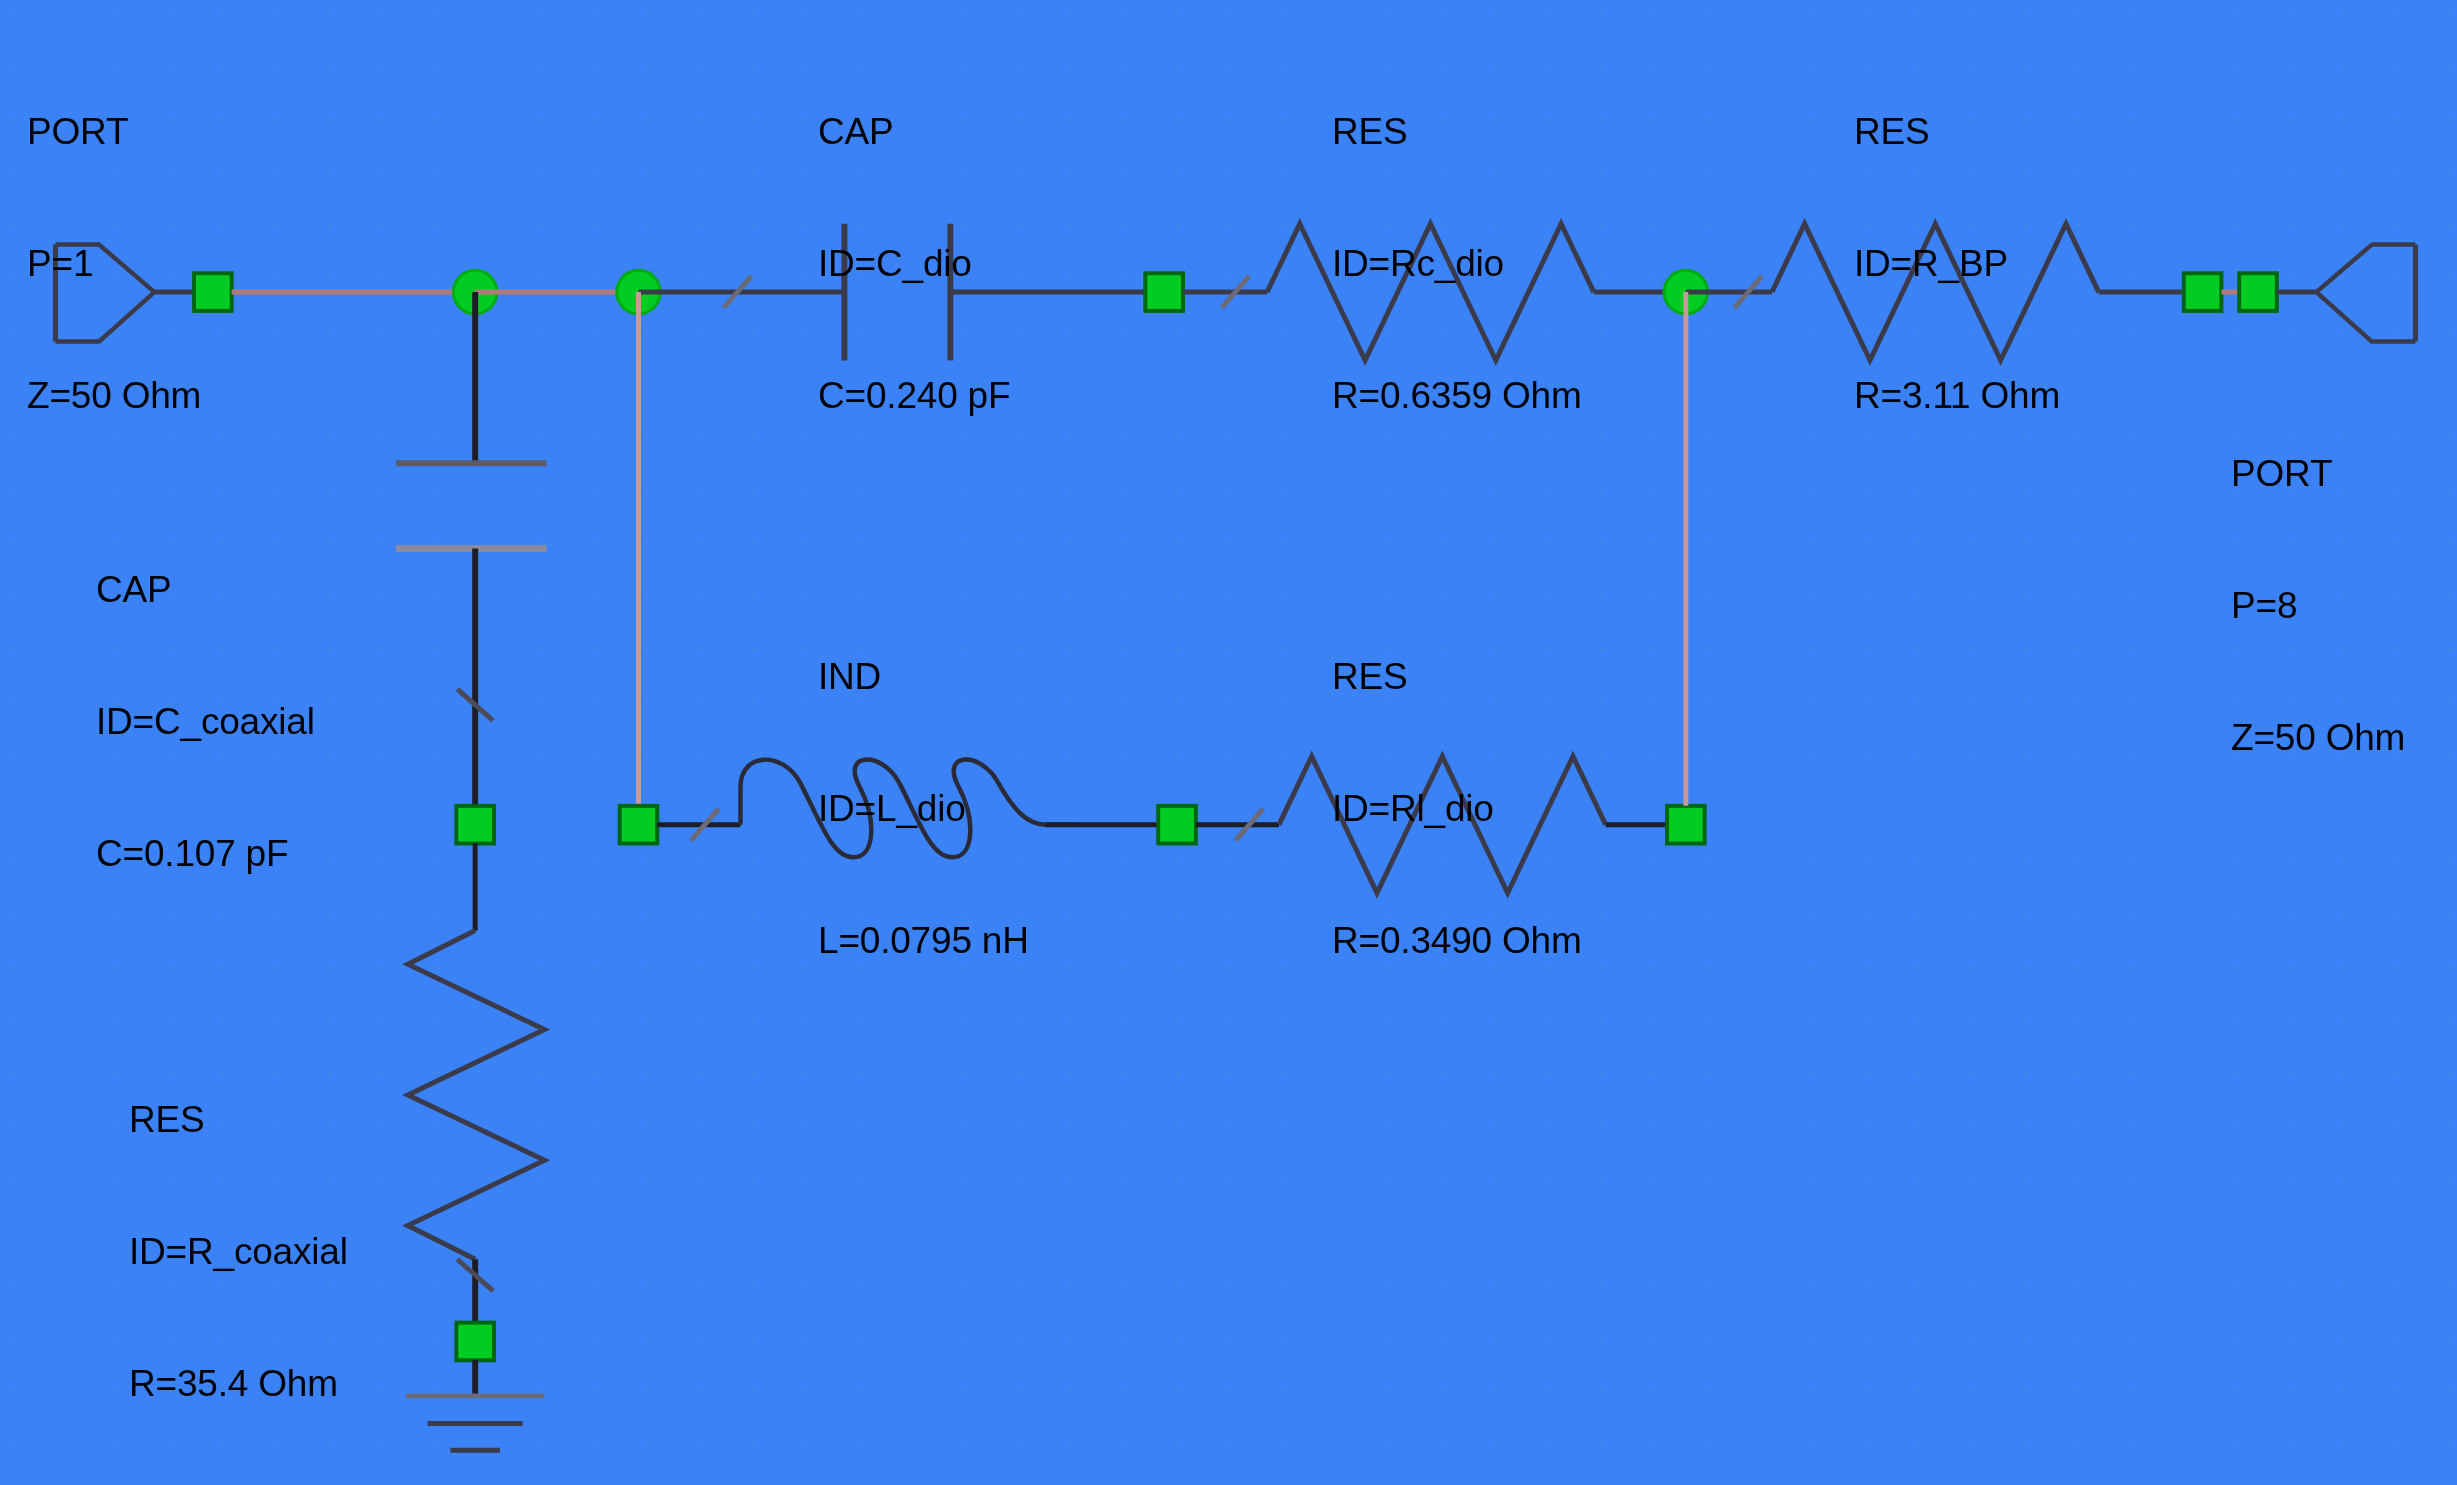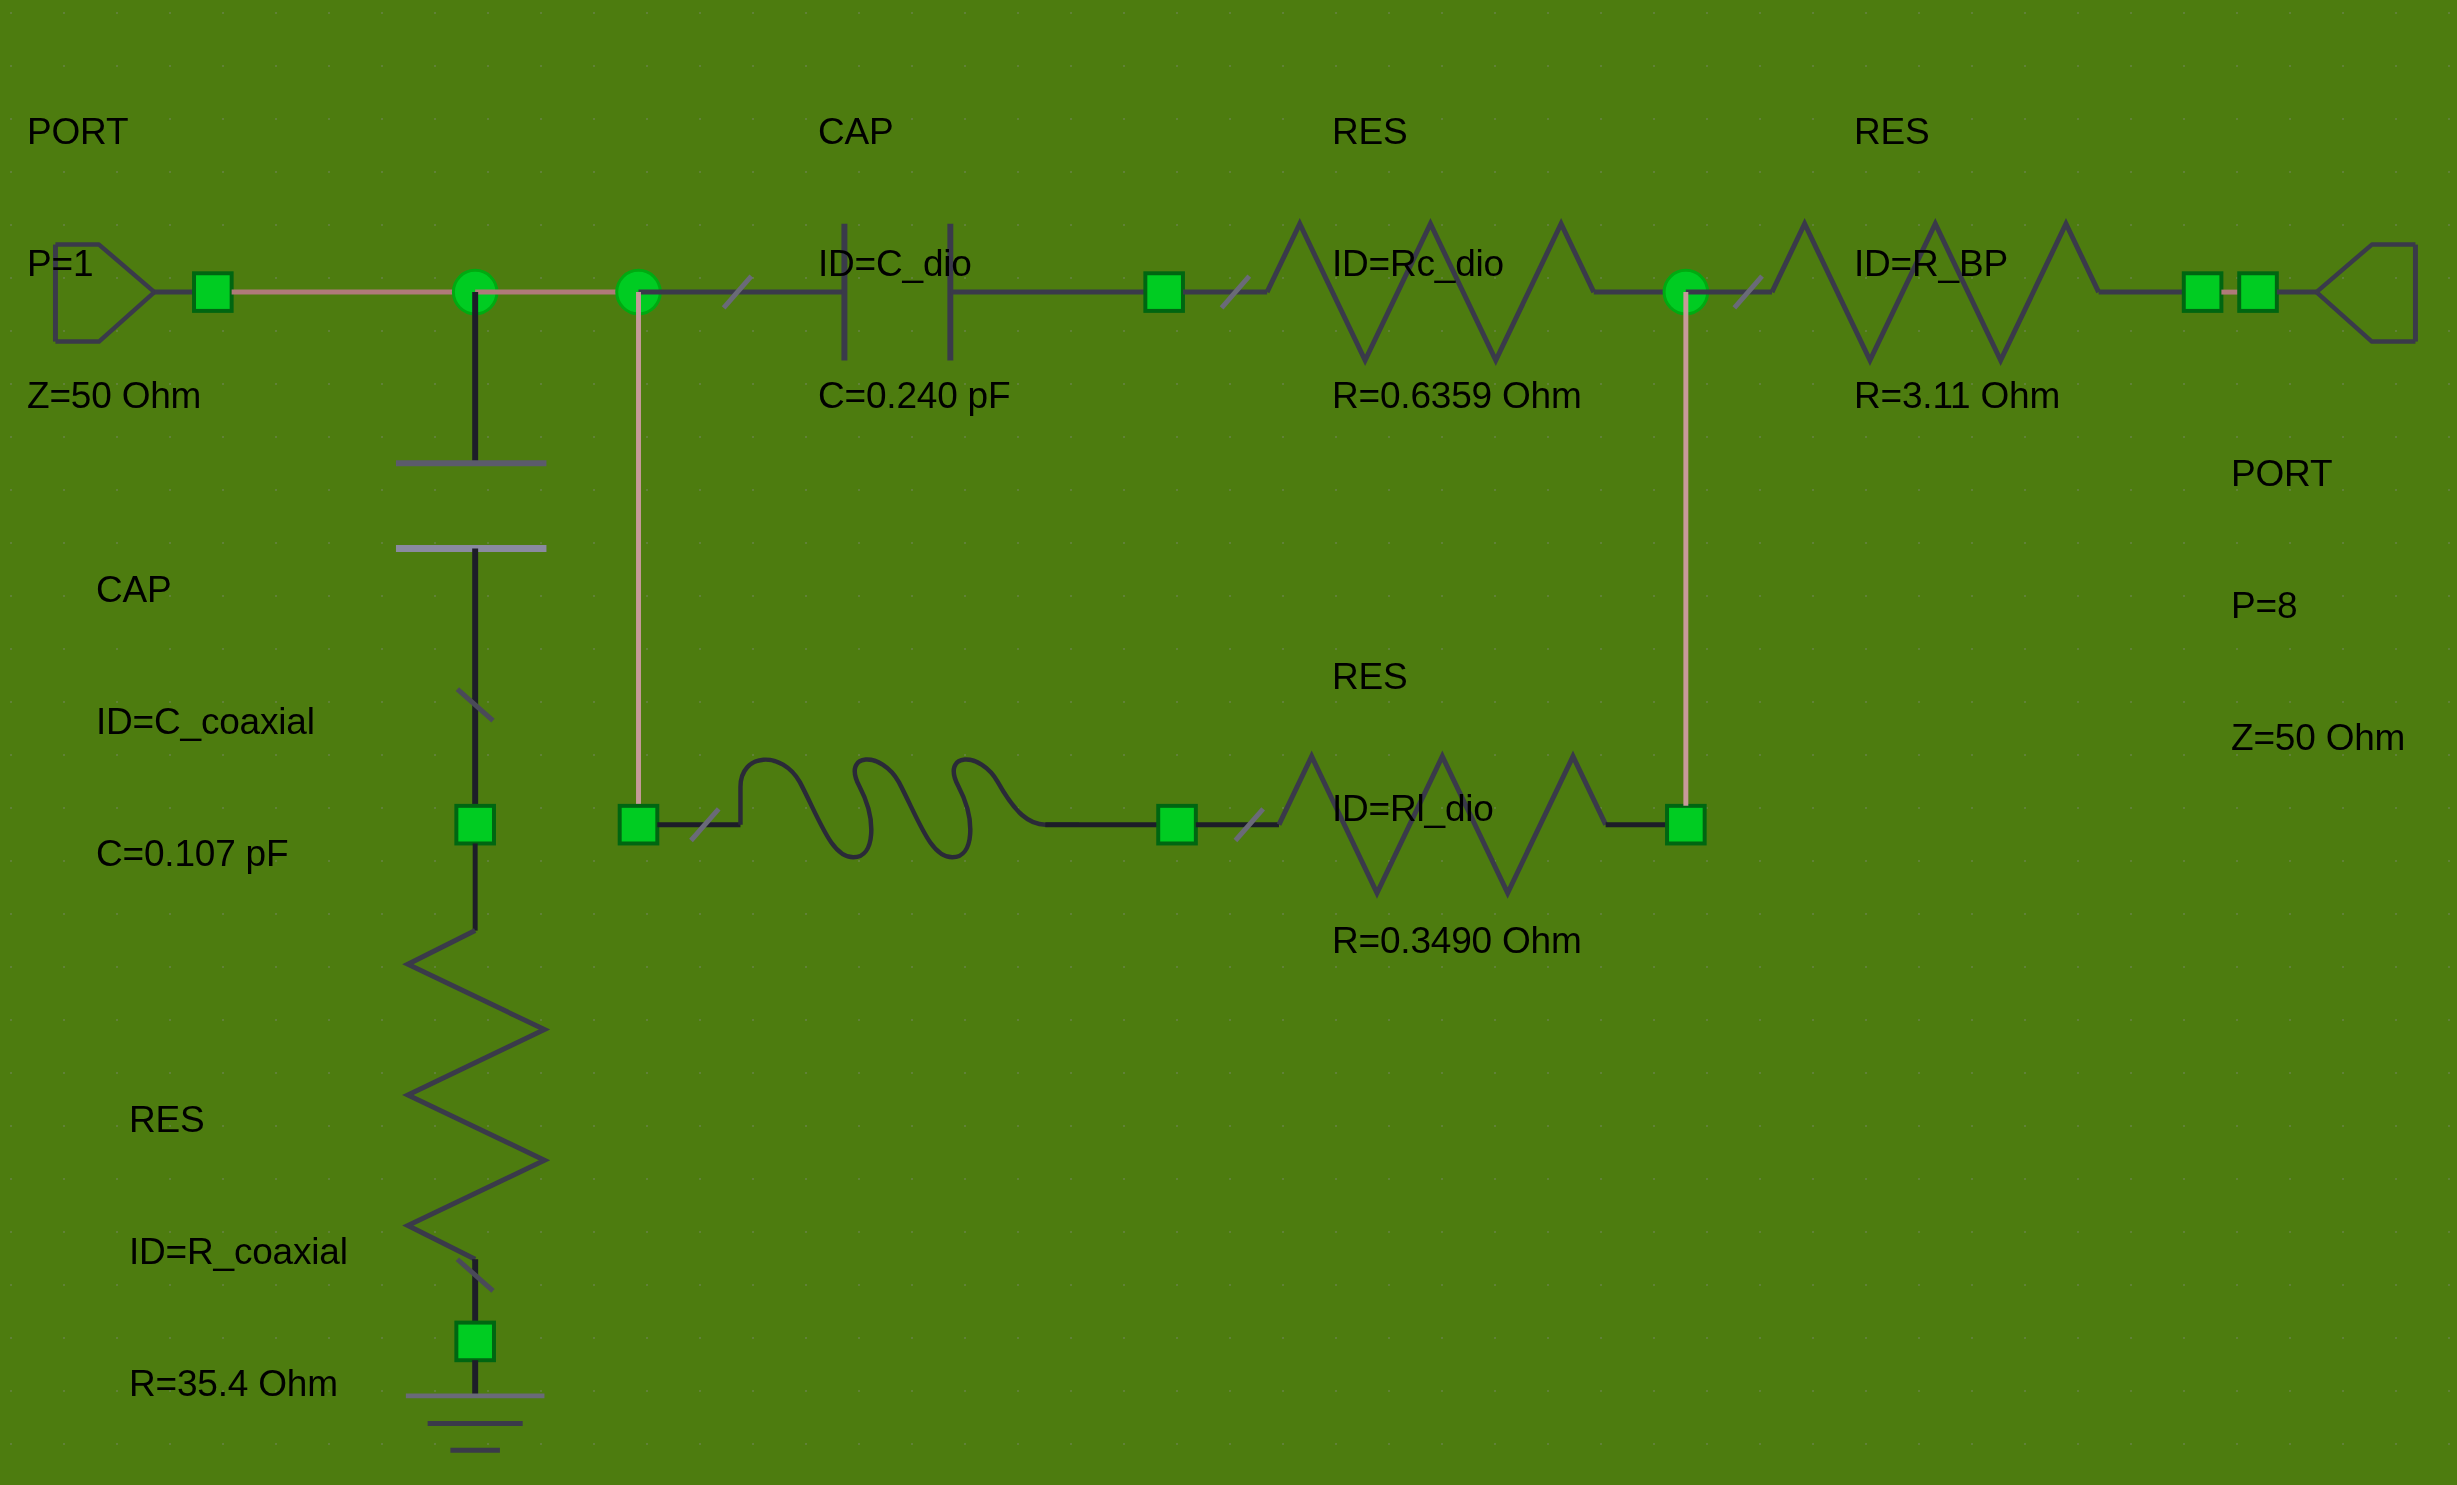--- a/index.html
+++ b/index.html
@@ -4,21 +4,21 @@
 <style>
   html, body {
     margin: 0;
     padding: 0;
     background: #ffffff;
   }
   #canvas {
     position: relative;
     width: 2457px;
     height: 1485px;
-    background: #4d7c0f;
+    background: #3b82f6;
     overflow: hidden;
     font-family: "Liberation Sans", sans-serif;
   }
   
   #grid {
     position: absolute;
     left: 0; top: 0;
     width: 2457px;
     height: 1485px;
     background-image:
@@ -206,20 +206,25 @@
     <div>P=8</div>
     <div>Z=50 Ohm</div>
   </div>
 
   <div class="lbl" style="left:96px; top:480px;">
     <div>CAP</div>
     <div>ID=C_coaxial</div>
     <div>C=0.107 pF</div>
   </div>
 
+  <div class="lbl" style="left:818px; top:567px;">
+    <div>IND</div>
+    <div>ID=L_dio</div>
+    <div>L=0.0795 nH</div>
+  </div>
 
   <div class="lbl" style="left:1332px; top:567px;">
     <div>RES</div>
     <div>ID=Rl_dio</div>
     <div>R=0.3490 Ohm</div>
   </div>
 
   <div class="lbl" style="left:129px; top:1010px;">
     <div>RES</div>
     <div>ID=R_coaxial</div>

